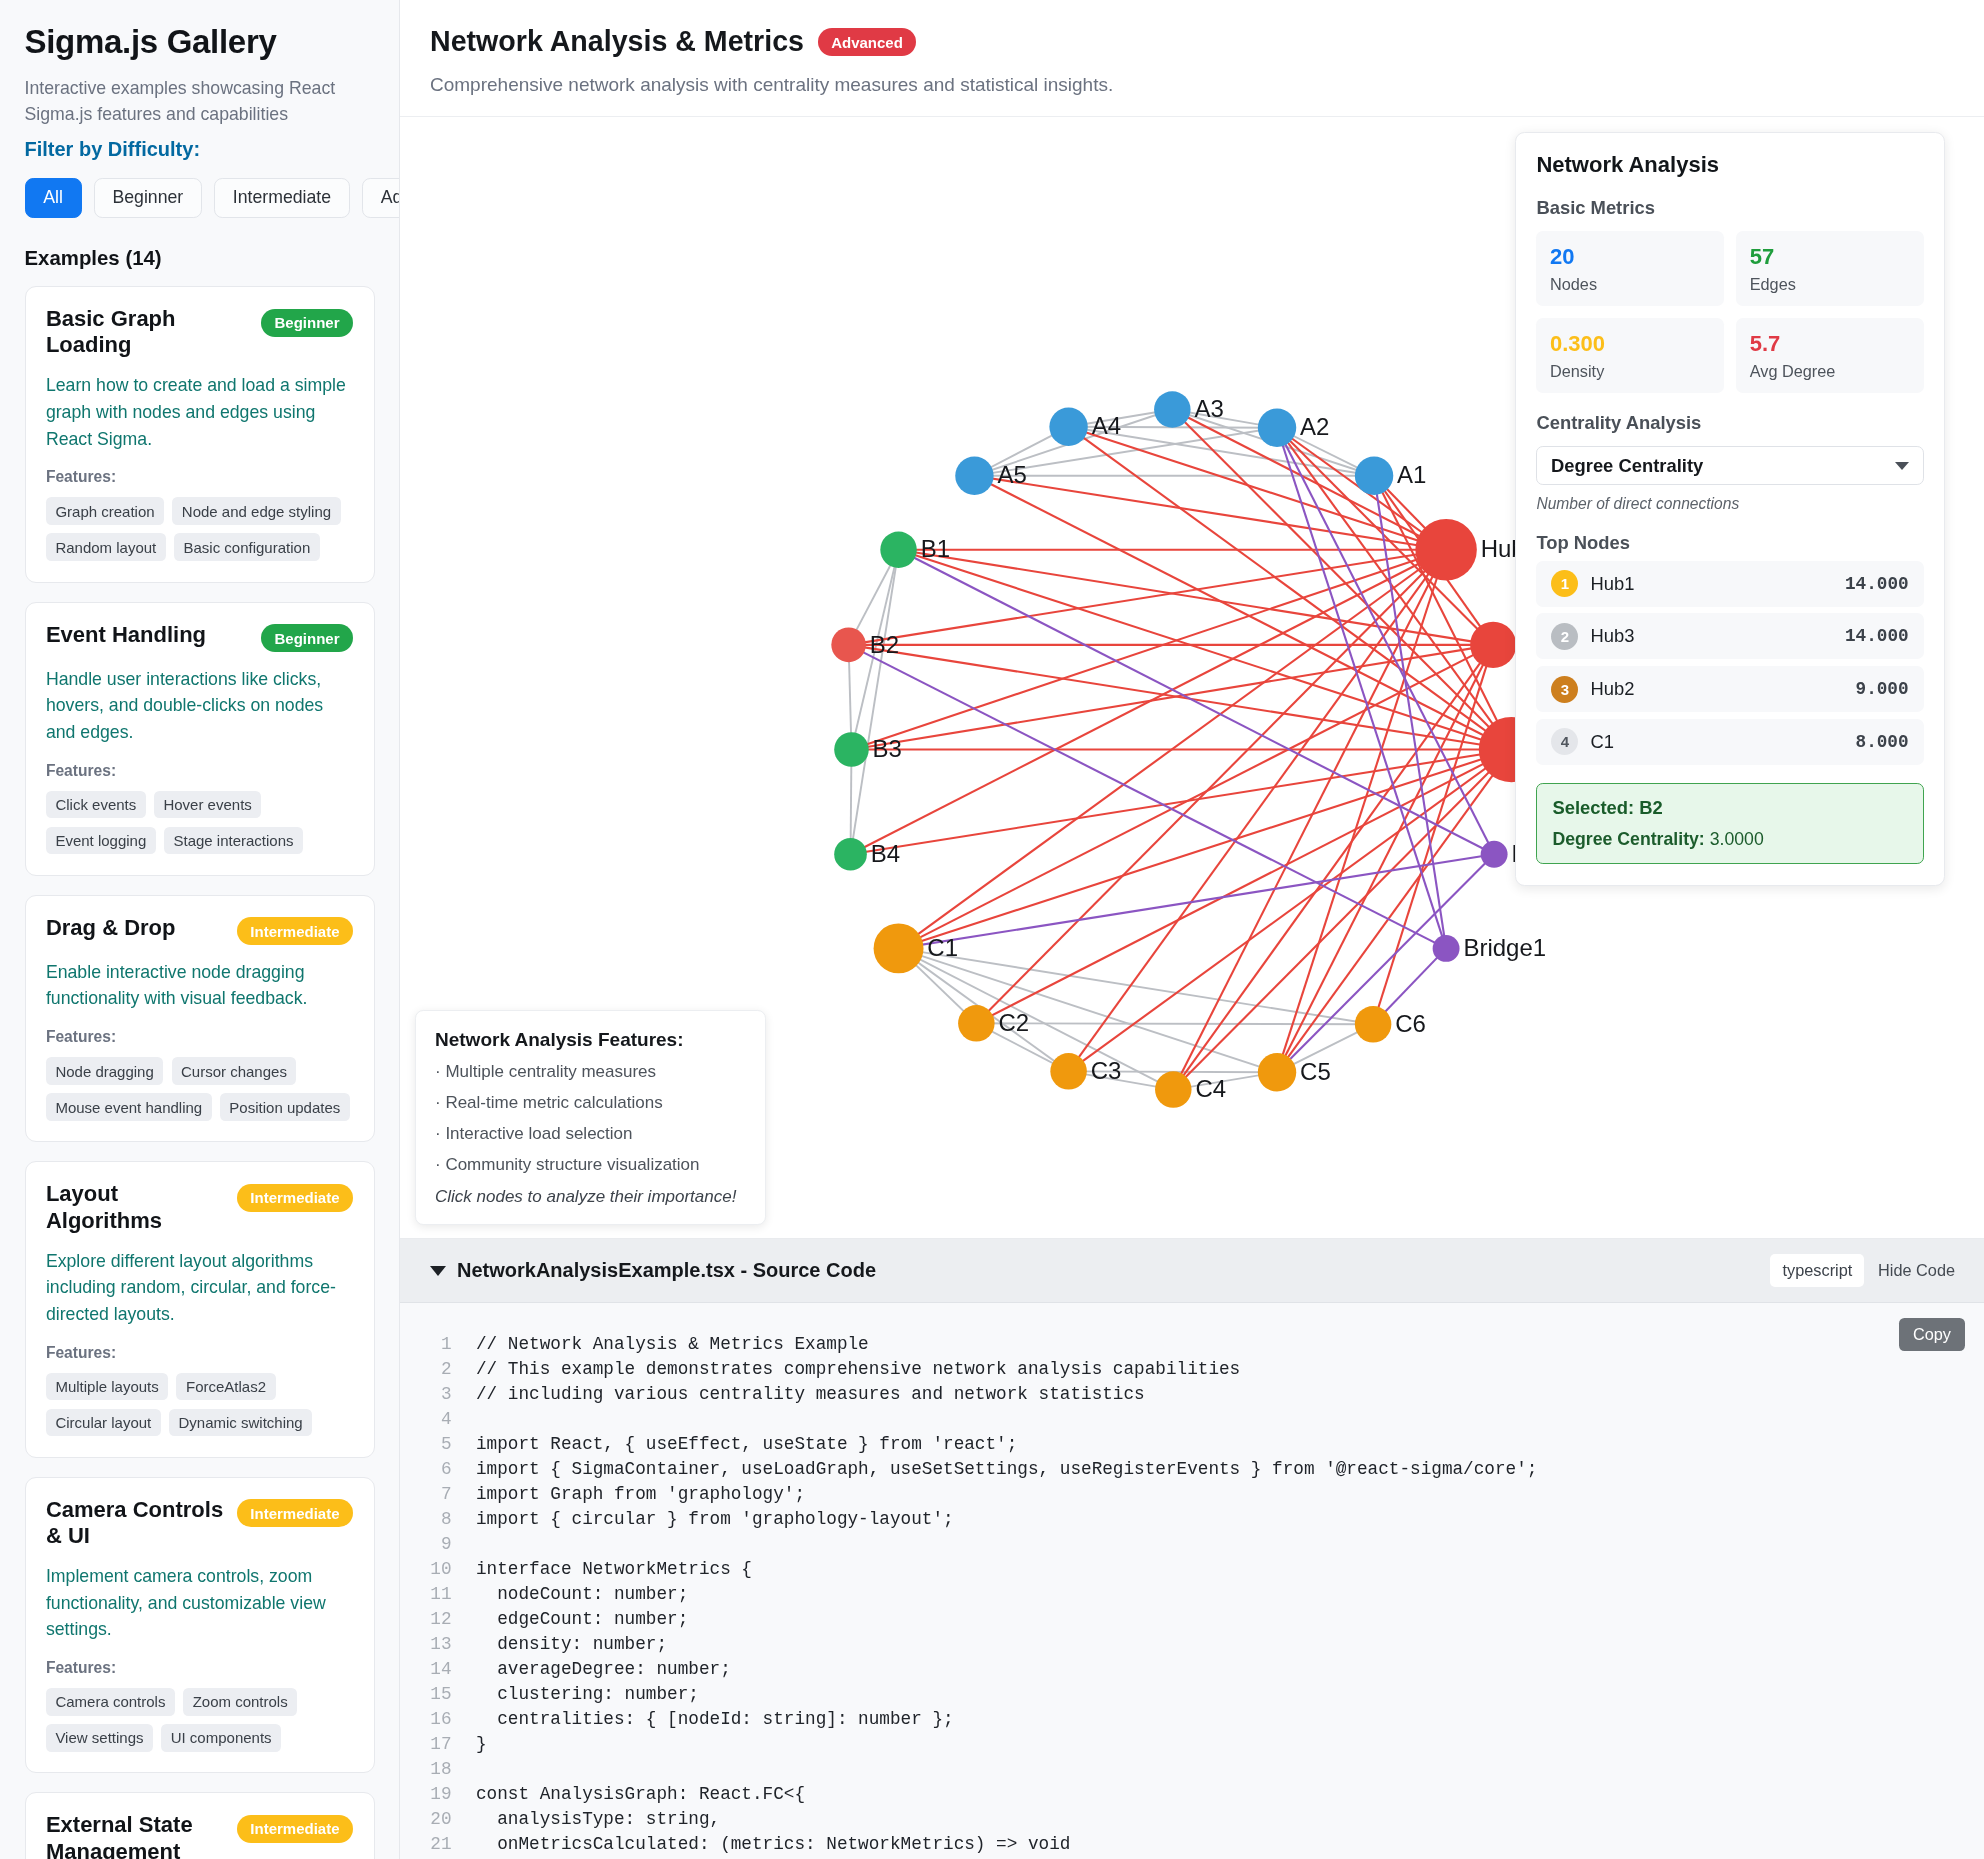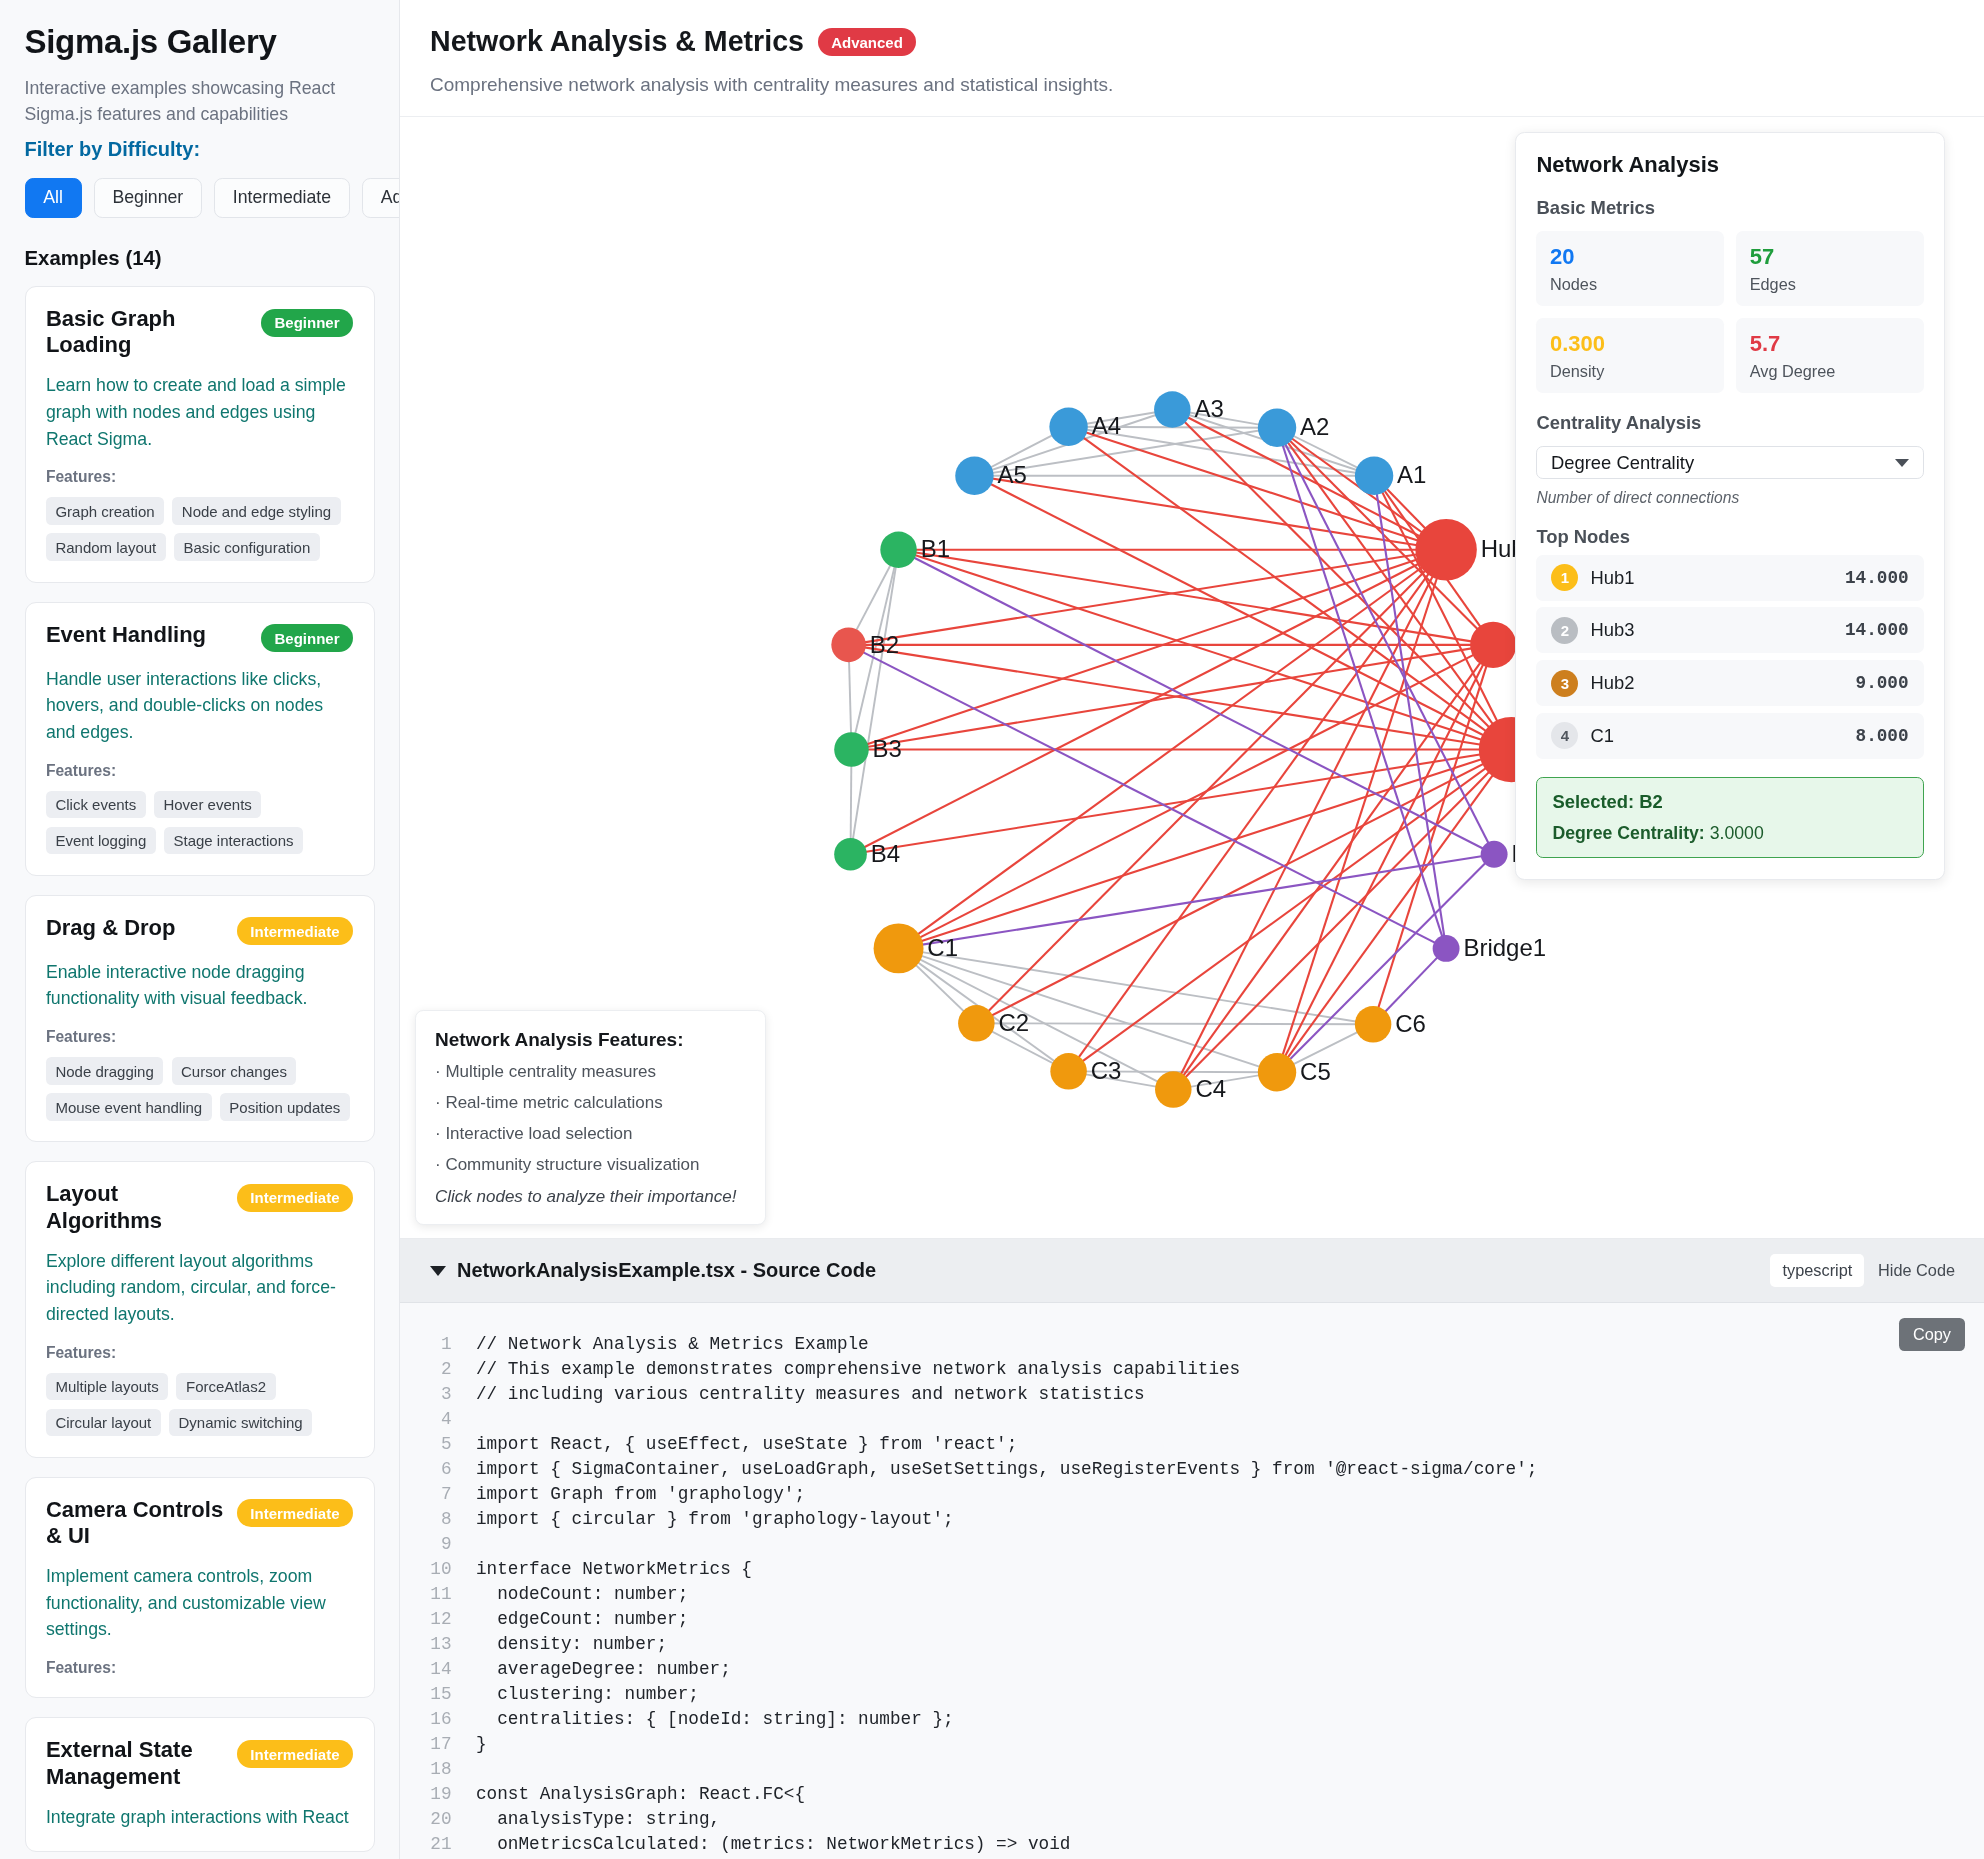--- a/index.html
+++ b/index.html
@@ -69,23 +69,23 @@
     padding: 19px 20.4px 20.4px 20.4px;
     box-shadow: 0 2.7px 12.2px rgba(0,0,0,0.09);
   }
   #panel-title { font-size: 22px; font-weight: bold; color: #12161a; }
   .panel-h { font-size: 18.4px; font-weight: bold; color: #4a5058; margin-top: 19px; }
   #metrics-grid { display: grid; grid-template-columns: 1fr 1fr; gap: 12.2px; margin-top: 12.2px; }
   .metric-cell { background: #f7f8fa; border-radius: 6.8px; padding: 12.2px 13.6px; }
   .metric-val { font-size: 22px; font-weight: bold; }
   .metric-lbl { font-size: 16.3px; color: #4e545c; margin-top: 5.4px; }
   #centrality-select {
-    margin-top: 12.2px; width: 100%; height: 33px; border: 1.4px solid #dfe2e7; border-radius: 6.8px;
+    margin-top: 12.2px; width: 100%; height: 39px; border: 1.4px solid #dfe2e7; border-radius: 6.8px;
     background: #fff; display: flex; align-items: center; justify-content: space-between;
-    padding: 0 13.6px; font-size: 18.4px; color: #15181c;
+    padding: 0 13.6px; font-size: 18.4px; color: #15181c; font-weight: bold;
   }
   .chev { width: 0; height: 0; border-left: 7.5px solid transparent; border-right: 7.5px solid transparent; border-top: 8.8px solid #4a5058; }
   #centrality-desc { font-size: 15.6px; font-style: italic; color: #5c626a; margin-top: 9.5px; }
   .node-row {
     display: flex; align-items: center; background: #f7f8fa; border-radius: 6.8px;
     padding: 9.5px 15px; margin-top: 6.8px;
   }
   .rank-badge {
     width: 27px; height: 27px; border-radius: 50%; color: #fff; font-size: 15px; font-weight: bold;
     display: flex; align-items: center; justify-content: center; flex: none; margin-right: 12.2px;
@@ -208,20 +208,26 @@
             <span class="tag">Dynamic switching</span>
           </div>
         </div>
         <div class="card">
           <div class="card-head">
             <div class="card-title">Camera Controls &amp; UI</div>
             <span class="badge intermediate">Intermediate</span>
           </div>
           <div class="card-desc">Implement camera controls, zoom functionality, and customizable view settings.</div>
           <div class="features-label">Features:</div>
+          <div class="tag-row">
+            <span class="tag">Camera controls</span>
+            <span class="tag">Zoom controls</span>
+            <span class="tag">View settings</span>
+            <span class="tag">UI components</span>
+          </div>
         </div>
         <div class="card">
           <div class="card-head">
             <div class="card-title">External State Management</div>
             <span class="badge intermediate">Intermediate</span>
           </div>
           <div class="card-desc">Integrate graph interactions with React</div>
         </div>
       </div>
   </aside>

